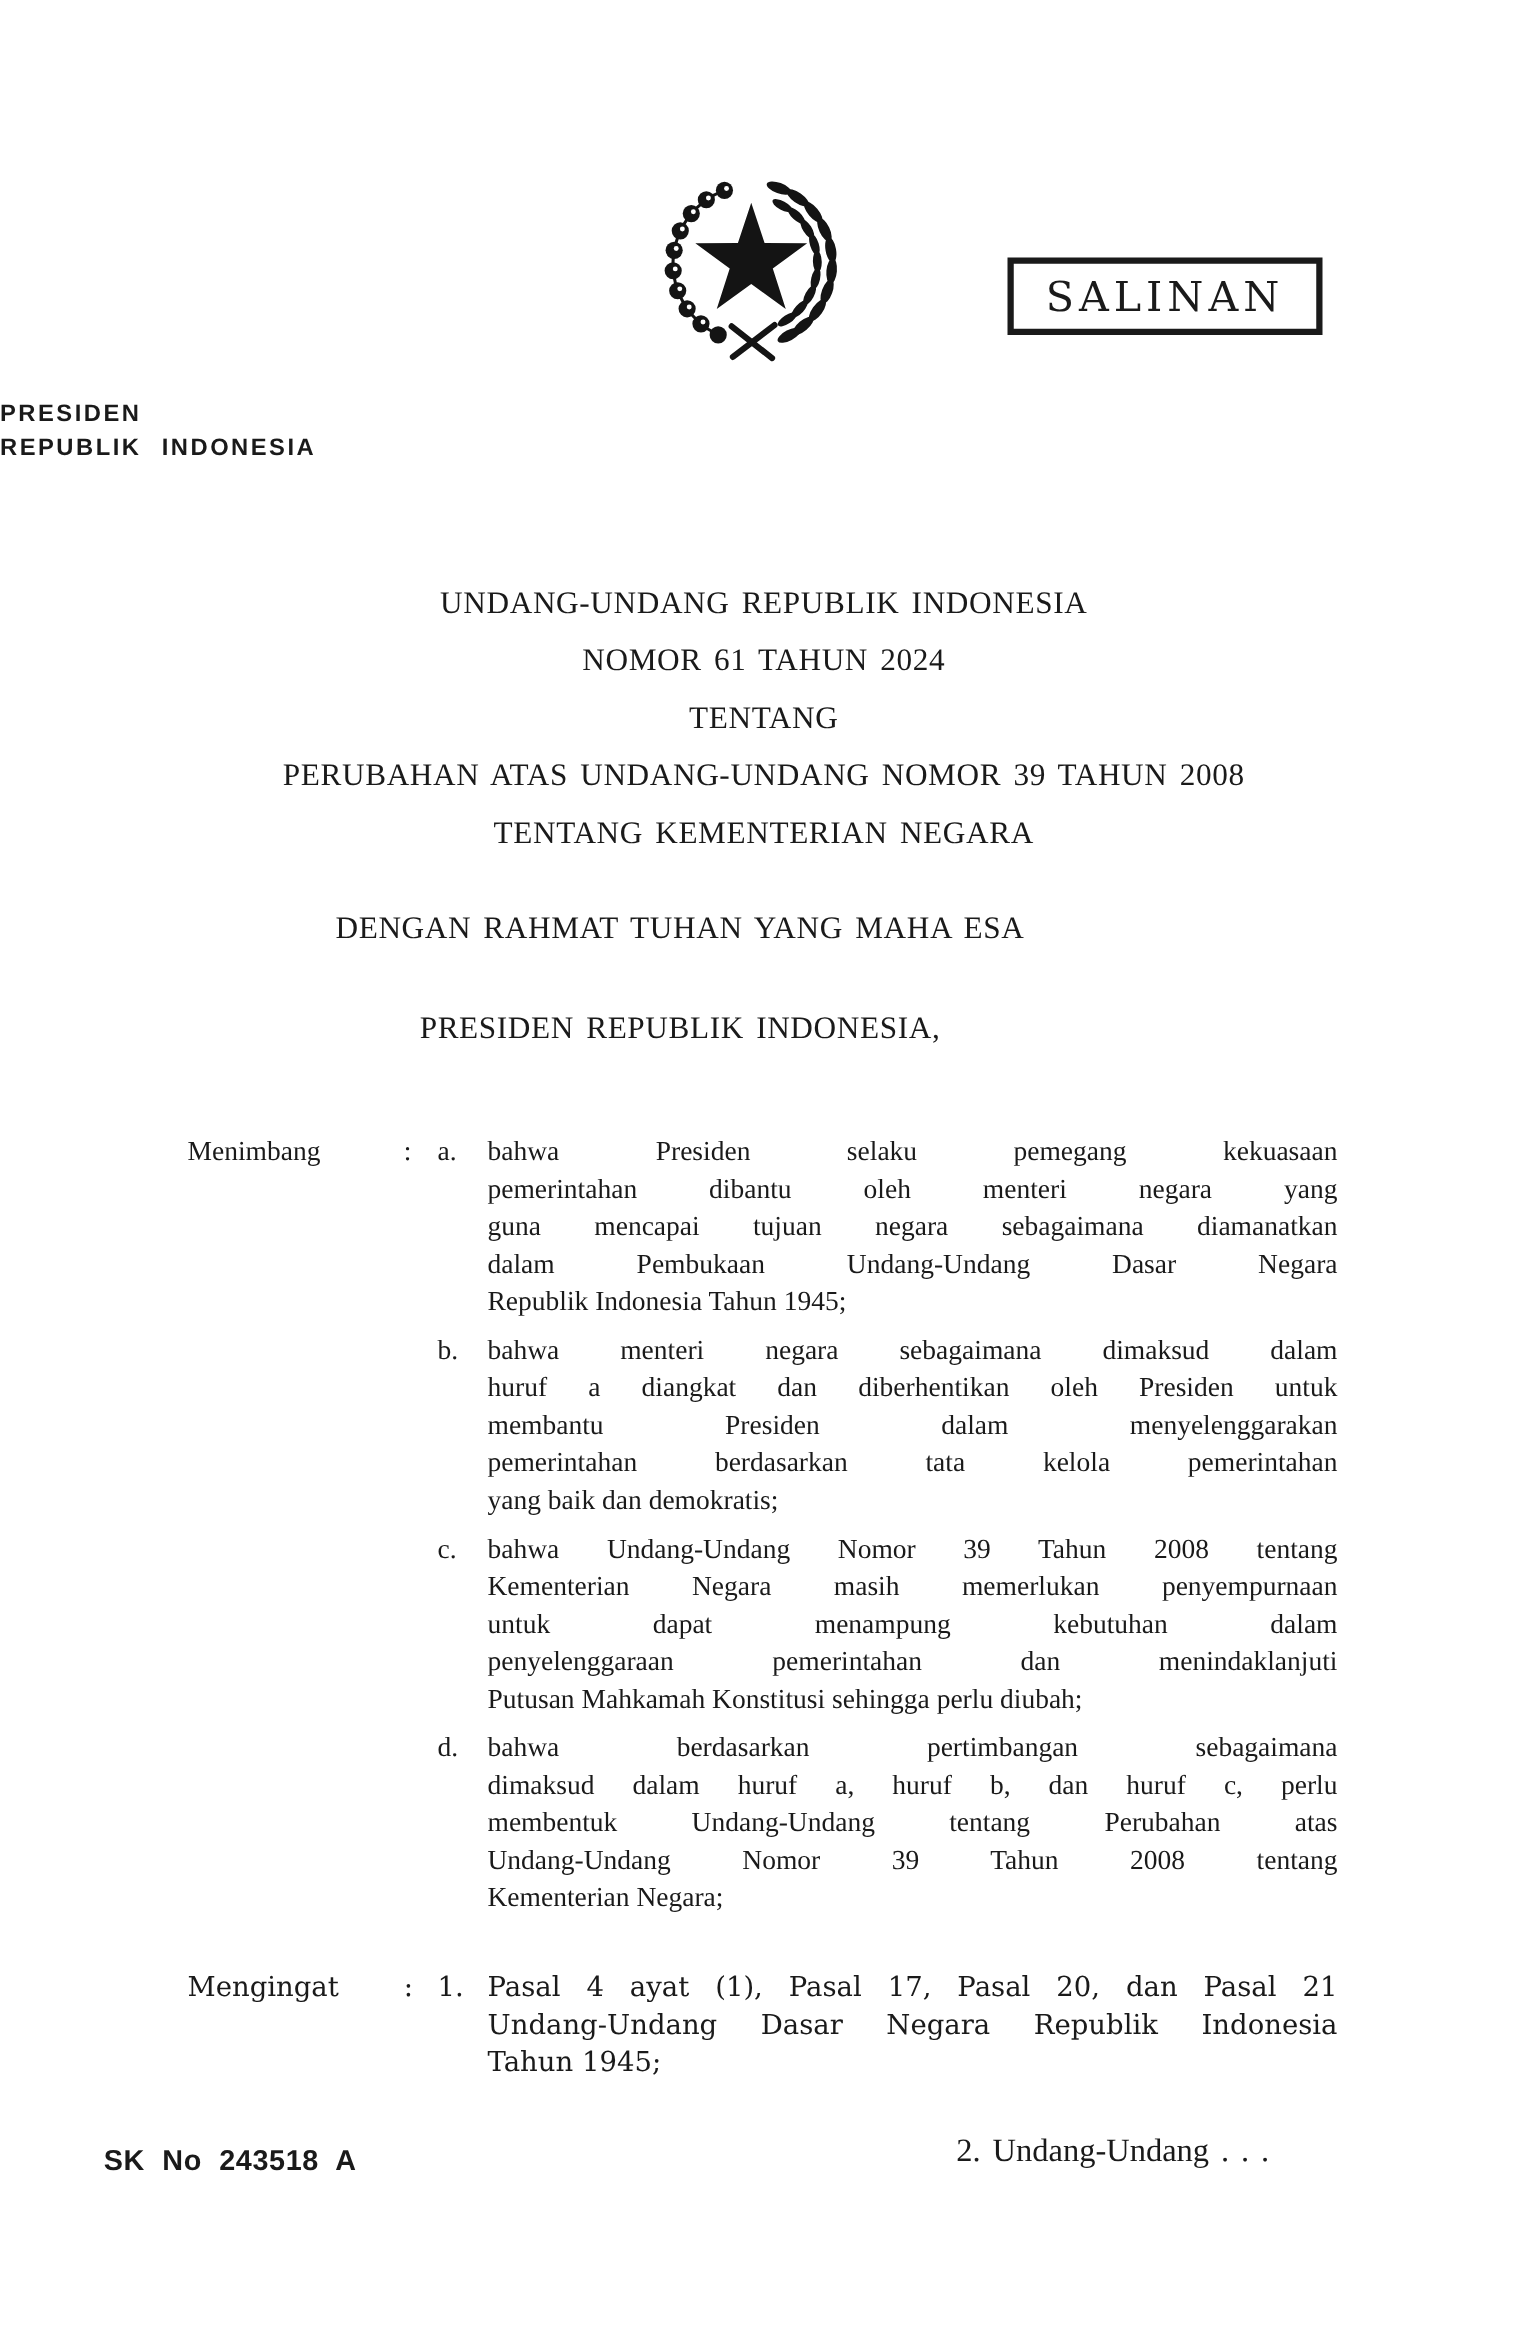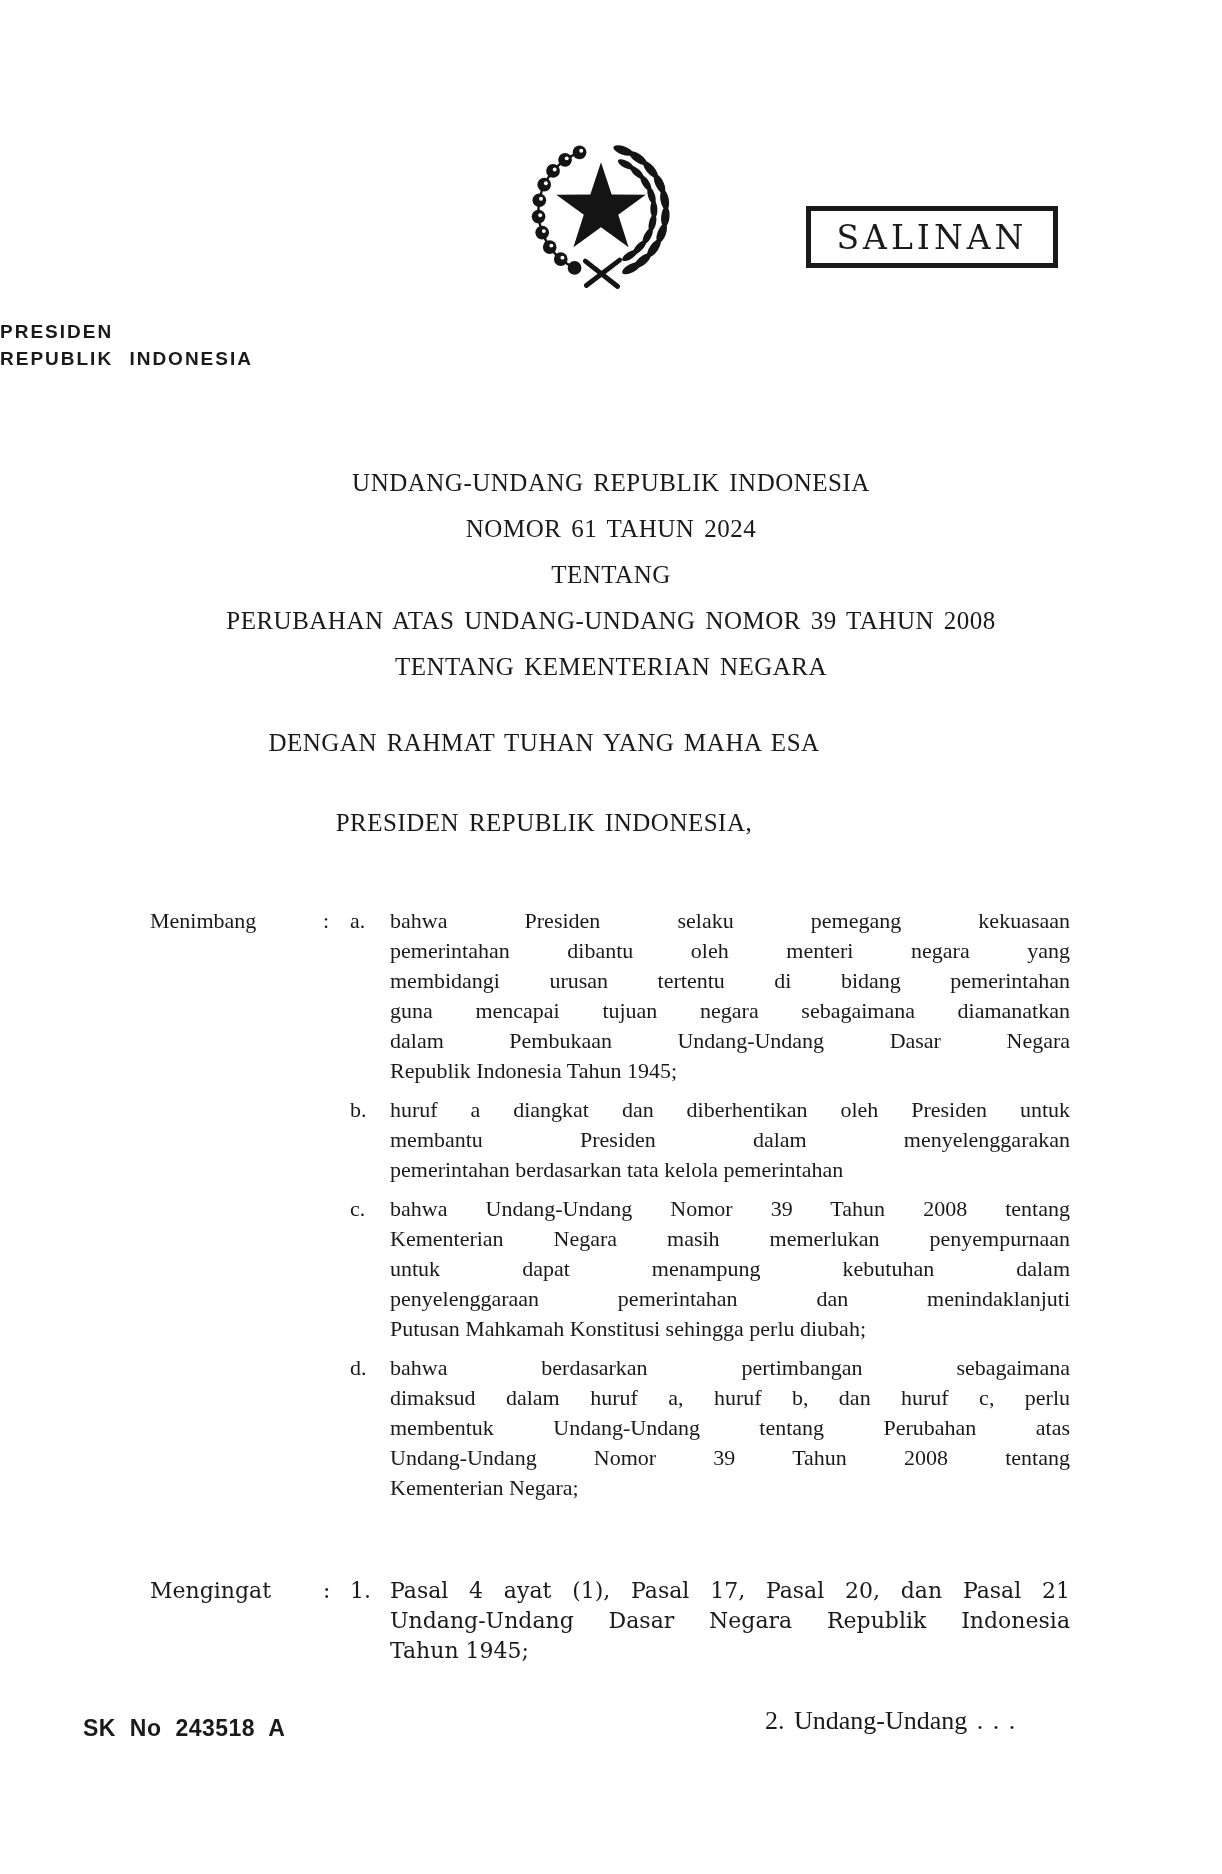--- a/index.html
+++ b/index.html
@@ -161,34 +161,35 @@
   <div class="authority">PRESIDEN REPUBLIK INDONESIA,</div>
 
   <div class="cons-section" id="section-menimbang">
       <div class="cons-row">
         <div class="cons-label">Menimbang</div>
         <div class="cons-colon">:</div>
         <div class="cons-marker">a.</div>
         <div class="cons-lines">
           <div class="cons-line">bahwa Presiden selaku pemegang kekuasaan</div>
           <div class="cons-line">pemerintahan dibantu oleh menteri negara yang</div>
-          <div class="cons-line">membidangi urusan tertentu di bidang pemerintahan</div>
           <div class="cons-line">guna mencapai tujuan negara sebagaimana diamanatkan</div>
           <div class="cons-line">dalam Pembukaan Undang-Undang Dasar Negara</div>
           <div class="cons-line">Republik Indonesia Tahun 1945;</div>
         </div>
       </div>
       <div class="cons-row">
         <div class="cons-label"></div>
         <div class="cons-colon"></div>
         <div class="cons-marker">b.</div>
         <div class="cons-lines">
+          <div class="cons-line">bahwa menteri negara sebagaimana dimaksud dalam</div>
           <div class="cons-line">huruf a diangkat dan diberhentikan oleh Presiden untuk</div>
           <div class="cons-line">membantu Presiden dalam menyelenggarakan</div>
           <div class="cons-line">pemerintahan berdasarkan tata kelola pemerintahan</div>
+          <div class="cons-line">yang baik dan demokratis;</div>
         </div>
       </div>
       <div class="cons-row">
         <div class="cons-label"></div>
         <div class="cons-colon"></div>
         <div class="cons-marker">c.</div>
         <div class="cons-lines">
           <div class="cons-line">bahwa Undang-Undang Nomor 39 Tahun 2008 tentang</div>
           <div class="cons-line">Kementerian Negara masih memerlukan penyempurnaan</div>
           <div class="cons-line">untuk dapat menampung kebutuhan dalam</div>

